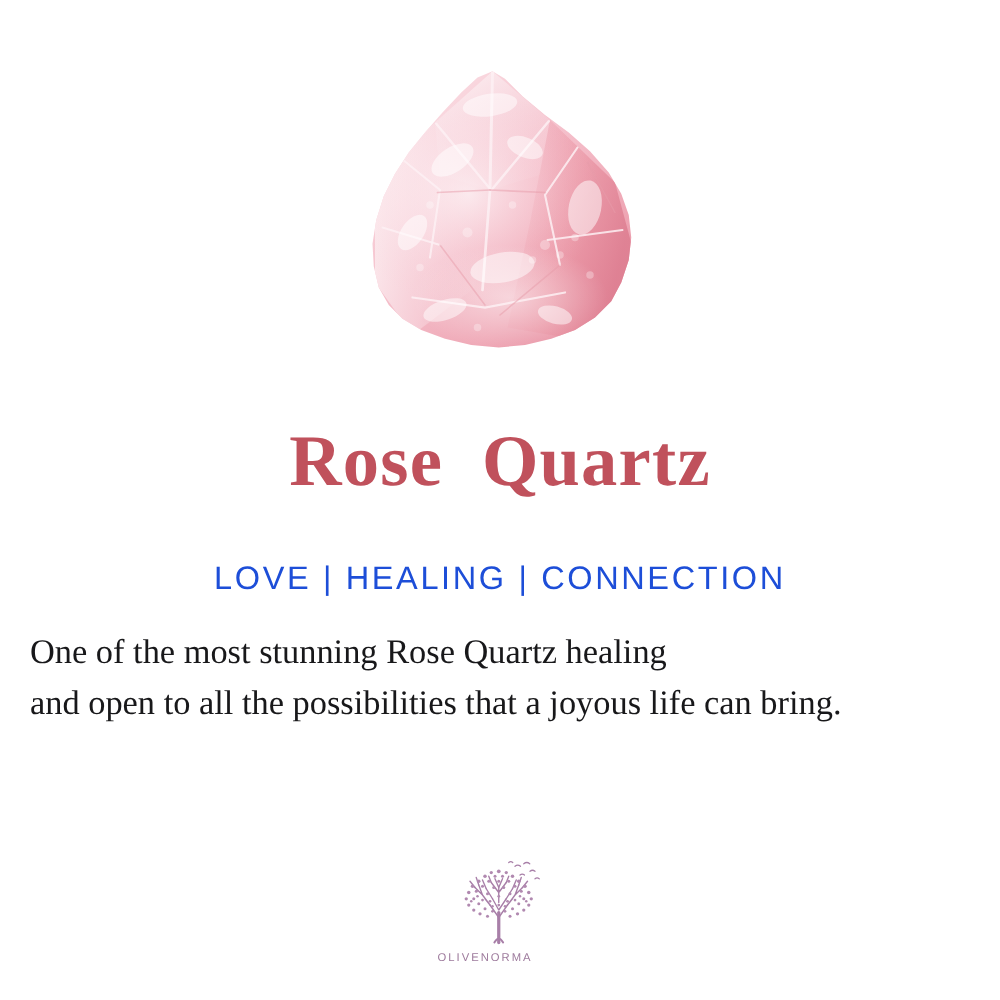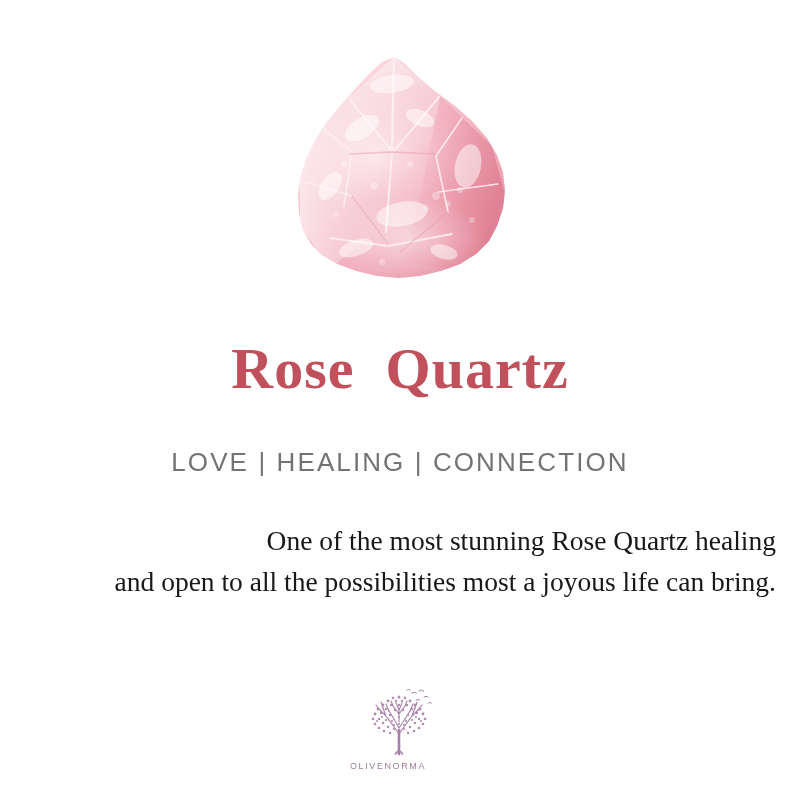--- a/index.html
+++ b/index.html
@@ -52,31 +52,31 @@
     position: absolute;
     left: 0;
     top: 447px;
     width: 800px;
     text-align: center;
     font-family: "Liberation Sans", sans-serif;
     font-weight: 400;
     font-size: 26px;
     line-height: 30px;
     letter-spacing: 2.1px;
-    color: #737373;
+    color: #1d4ed8;
     white-space: pre;
   }
 
   
   .body-copy {
     position: absolute;
     left: 24px;
-    top: 520px;
+    top: 500px;
     width: 752px;
-    text-align: right;
+    text-align: left;
     font-family: "Liberation Serif", serif;
     font-size: 27.5px;
     line-height: 41px;
     color: #18181a;
   }
   .body-copy .line { display: block; white-space: nowrap; }
 
   
   .brand {
     position: absolute;
@@ -210,21 +210,21 @@
       </g>
     </svg>
   </div>
 
   <div class="title">Rose  Quartz</div>
 
   <div class="subtitle">LOVE | HEALING | CONNECTION</div>
 
   <div class="body-copy">
     <span class="line">One of the most stunning Rose Quartz healing</span>
-    <span class="line">and open to all the possibilities most a joyous life can bring.</span>
+    <span class="line">and open to all the possibilities that a joyous life can bring.</span>
   </div>
 
   <div class="brand">
     <svg width="76" height="70" viewBox="0 0 76 70" xmlns="http://www.w3.org/2000/svg">
       <g stroke="#a87fa8" fill="none" stroke-linecap="round" stroke-width="1.1">
 
         <path d="M37 66 L37 42" stroke-width="2.6"></path>
         <path d="M33.5 66 Q37 60 40.5 66" stroke-width="1.6"></path>
         <path d="M37 46 L30 36 M37 46 L44 36 M37 40 L32 31 M37 40 L43 31"></path>
 

